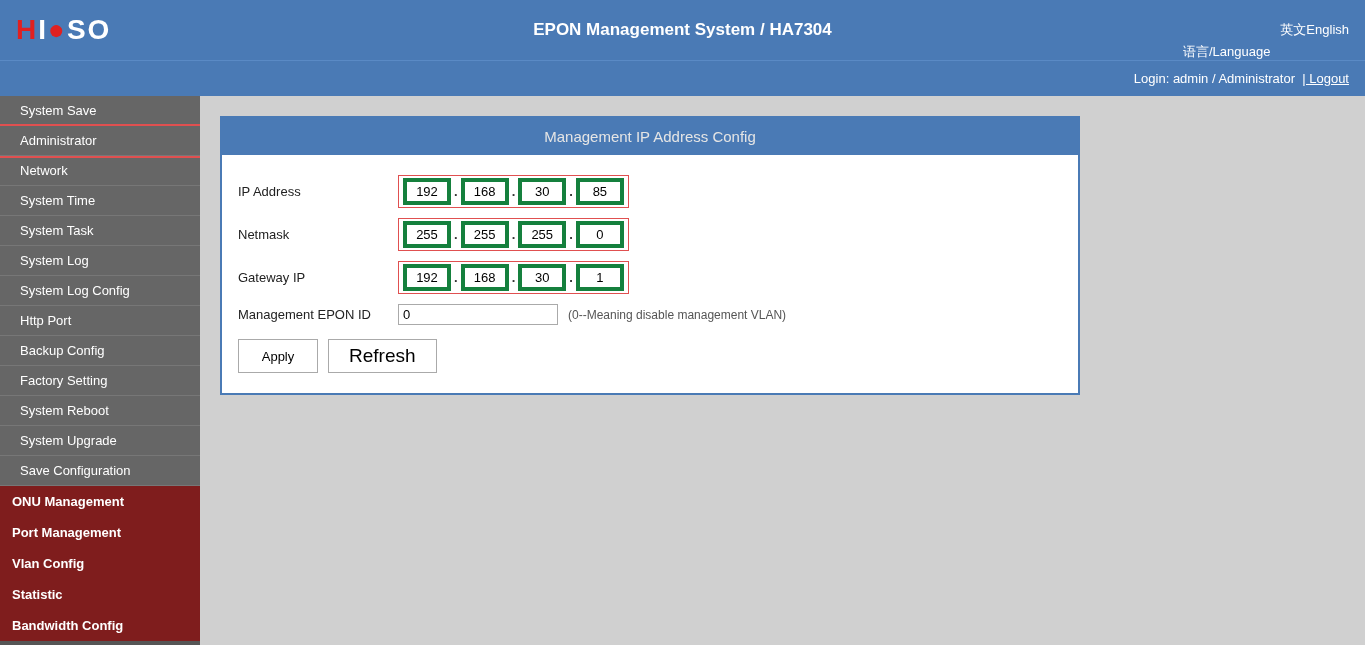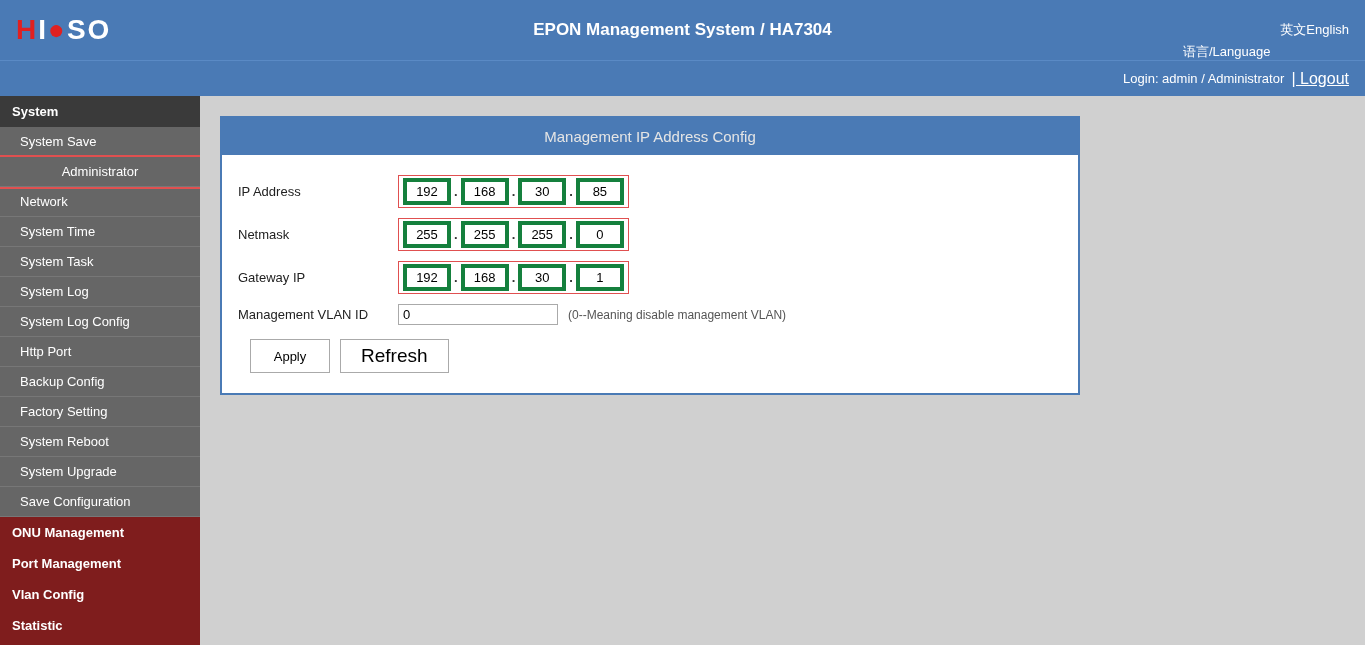--- a/index.html
+++ b/index.html
@@ -51,21 +51,21 @@
       color: white;
       font-size: 13px;
       cursor: pointer;
     }
     #login-info {
       color: white;
       font-size: 13px;
     }
     #logout-link {
       color: white;
-      font-size: 16px;
+      font-size: 13px;
       cursor: pointer;
       text-decoration: underline;
     }
 
     
     #sub-header {
       background: #4a7ab5;
       height: 36px;
       display: flex;
       align-items: center;
@@ -99,21 +99,20 @@
       background: #666666;
       color: white;
       padding: 7px 20px;
       font-size: 13px;
       cursor: pointer;
       border-bottom: 1px solid #777777;
     }
     .sidebar-item.active {
       background: #666666;
       outline: 2px solid #e05050;
-      text-align: center;
     }
     .sidebar-section-header.dark {
       background: #7f1d1d;
     }
 
     
     #main {
       flex: 1;
       background: #d0d0d0;
       padding: 20px;
@@ -182,21 +181,20 @@
       gap: 10px;
       margin-top: 14px;
     }
     .btn-apply {
       background: white;
       border: 1px solid #aaa;
       padding: 5px 20px;
       font-size: 13px;
       cursor: pointer;
       min-width: 80px;
-      margin-left: 12px;
     }
     .btn-refresh {
       background: white;
       border: 1px solid #aaa;
       padding: 5px 20px;
       font-size: 19px;
       cursor: pointer;
       min-width: 80px;
     }
   </style>
@@ -218,21 +216,20 @@
 
 <div id="sub-header">
   <span id="login-info">Login: admin / Administrator</span>
   &nbsp;&nbsp;
   <span id="logout-link">| Logout</span>
 </div>
 
 <div id="layout">
 
   <div id="sidebar">
-    <div class="sidebar-section-header">System</div>
     <div class="sidebar-item">System Save</div>
     <div class="sidebar-item active">Administrator</div>
     <div class="sidebar-item">Network</div>
     <div class="sidebar-item">System Time</div>
     <div class="sidebar-item">System Task</div>
     <div class="sidebar-item">System Log</div>
     <div class="sidebar-item">System Log Config</div>
     <div class="sidebar-item">Http Port</div>
     <div class="sidebar-item">Backup Config</div>
     <div class="sidebar-item">Factory Setting</div>
@@ -285,21 +282,21 @@
             <span class="ip-dot">.</span>
             <input class="ip-input" type="text" value="168" style="">
             <span class="ip-dot">.</span>
             <input class="ip-input" type="text" value="30" style="">
             <span class="ip-dot">.</span>
             <input class="ip-input" type="text" value="1" style="">
           </div>
         </div>
 
         <div class="form-row">
-          <div class="form-label">Management VLAN ID</div>
+          <div class="form-label">Management EPON ID</div>
           <input class="vlan-input" type="text" value="0" style="">
           <span class="vlan-note">(0--Meaning disable management VLAN)</span>
         </div>
 
         <div class="button-row">
           <button class="btn-apply">Apply</button>
           <button class="btn-refresh">Refresh</button>
         </div>
 
       </div>

